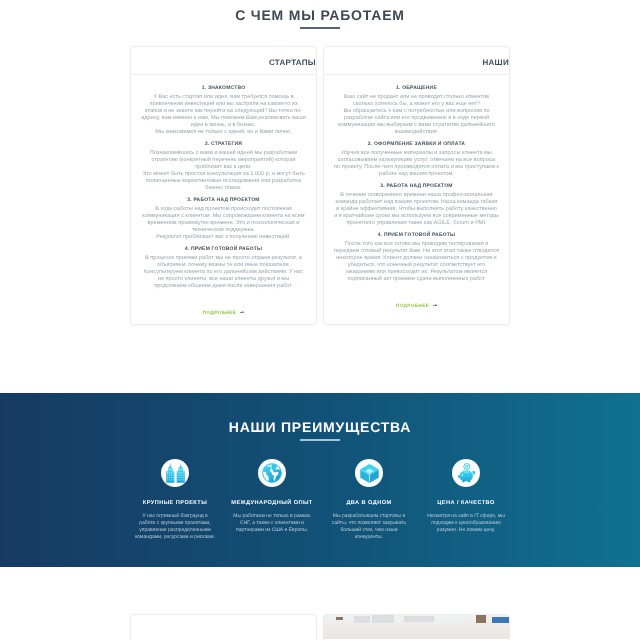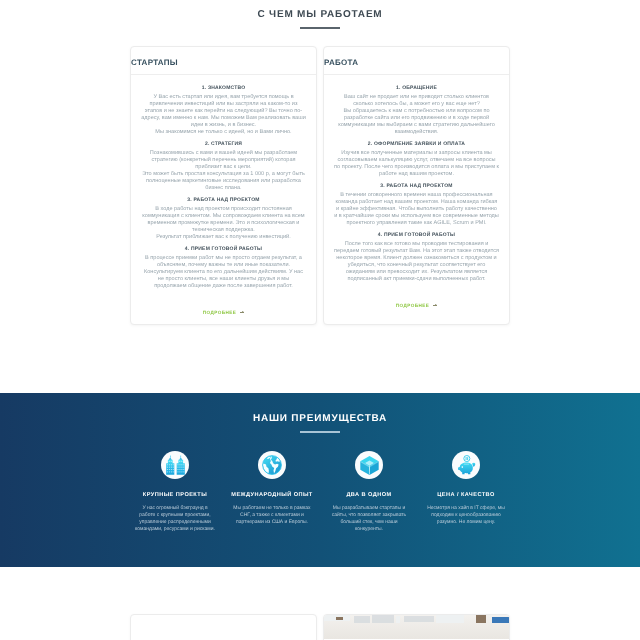--- a/index.html
+++ b/index.html
@@ -10,35 +10,35 @@
     font-family:"Liberation Sans", sans-serif;
     overflow:hidden;
     -webkit-font-smoothing:antialiased;
     text-rendering:geometricPrecision;
   }
   .page { width:640px; position:relative; }
 
   
   .sec-head { text-align:center; }
   .sec-title {
-    font-size:10px; font-weight:bold; letter-spacing:0.8px;
+    font-size:14px; font-weight:bold; letter-spacing:0.8px;
     color:#3e4a53; text-transform:uppercase; line-height:12px;
   }
   .sec-rule { width:40px; height:2px; background:#5a646c; margin:6px auto 0; }
 
   
   #work { padding-top:9px; }
   .cards { display:flex; justify-content:center; gap:6px; margin-top:17px; }
   .card {
     width:187px; background:#fff;
     border:1px solid #ececec; border-radius:4px;
     box-shadow:0 1px 3px rgba(0,0,0,.045);
     overflow:hidden;
   }
-  .card-head { text-align:left; padding:11px 0 7px; border-bottom:1px solid #eeeeee; }
+  .card-head { text-align:right; padding:11px 0 7px; border-bottom:1px solid #eeeeee; }
   .card-head h3 { font-size:8px; font-weight:bold; letter-spacing:0.3px; color:#37505f; }
   .card-body { padding:10px 10px 0; }
   .step-t {
     font-size:5px; font-weight:bold; letter-spacing:.2px;
     color:#44525c; text-align:center; margin-bottom:3px;
   }
   .step-p {
     font-size:5.55px; line-height:7px; color:#99a6ae;
     text-align:center; margin-bottom:5px; white-space:pre-line;
   }
@@ -56,21 +56,21 @@
     content:""; position:absolute; right:0; top:-1.2px;
     border-left:2px solid #8a8a6a;
     border-top:1.6px solid transparent;
     border-bottom:1.6px solid transparent;
   }
 
   
   #adv {
     margin-top:68px; height:174px;
     background:linear-gradient(90deg,#163a63 0%, #125177 50%, #107191 100%);
-    padding-top:20px;
+    padding-top:28px;
   }
   #adv .sec-title { color:#ffffff; }
   #adv .sec-rule { background:#a8c4d6; }
   .feats { display:flex; justify-content:center; margin-top:18px; padding-left:1px; }
   .feat { width:97px; text-align:center; }
   .fcircle {
     width:28px; height:28px; border-radius:50%;
     background:#fafcfd; margin:0 auto;
     display:flex; align-items:center; justify-content:center;
   }
@@ -144,21 +144,21 @@
             <div class="step-t">3. РАБОТА НАД ПРОЕКТОМ</div>
             <div class="step-p">В ходе работы над проектом происходит постоянная коммуникация с клиентом. Мы сопровождаем клиента на всем временном промежутке времени. Это и психологическая и техническая поддержка.
 Результат приближает вас к получению инвестиций.</div>
             <div class="step-t">4. ПРИЕМ ГОТОВОЙ РАБОТЫ</div>
             <div class="step-p">В процессе приемки работ мы не просто отдаем результат, а объясняем, почему важны те или иные показатели. Консультируем клиента по его дальнейшим действиям. У нас не просто клиенты, все наши клиенты друзья и мы продолжаем общение даже после завершения работ.</div>
           </div>
           <a class="more" href="#"><span>ПОДРОБНЕЕ</span><span class="arw"></span></a>
         </div>
         <div class="card">
           <div class="card-head">
-            <h3>РАБОТА</h3>
+            <h3>НАШИ</h3>
           </div>
           <div class="card-body">
             <div class="step-t">1. ОБРАЩЕНИЕ</div>
             <div class="step-p">Ваш сайт не продает или не приводит столько клиентов сколько хотелось бы, а может его у вас еще нет?
 Вы обращаетесь к нам с потребностью или вопросом по разработке сайта или его продвижению и в ходе первой коммуникации мы выбираем с вами стратегию дальнейшего взаимодействия.</div>
             <div class="step-t">2. ОФОРМЛЕНИЕ ЗАЯВКИ И ОПЛАТА</div>
             <div class="step-p">Изучив все полученные материалы и запросы клиента мы согласовываем калькуляцию услуг, отвечаем на все вопросы по проекту. После чего производится оплата и мы приступаем к работе над вашим проектом.</div>
             <div class="step-t">3. РАБОТА НАД ПРОЕКТОМ</div>
             <div class="step-p">В течении оговоренного времени наша профессиональная команда работает над вашим проектом. Наша команда гибкая и крайне эффективная. Чтобы выполнить работу качественно и в кратчайшие сроки мы используем все современные методы проектного управления такие как AGILE, Scrum и PMI.</div>
             <div class="step-t">4. ПРИЕМ ГОТОВОЙ РАБОТЫ</div>

